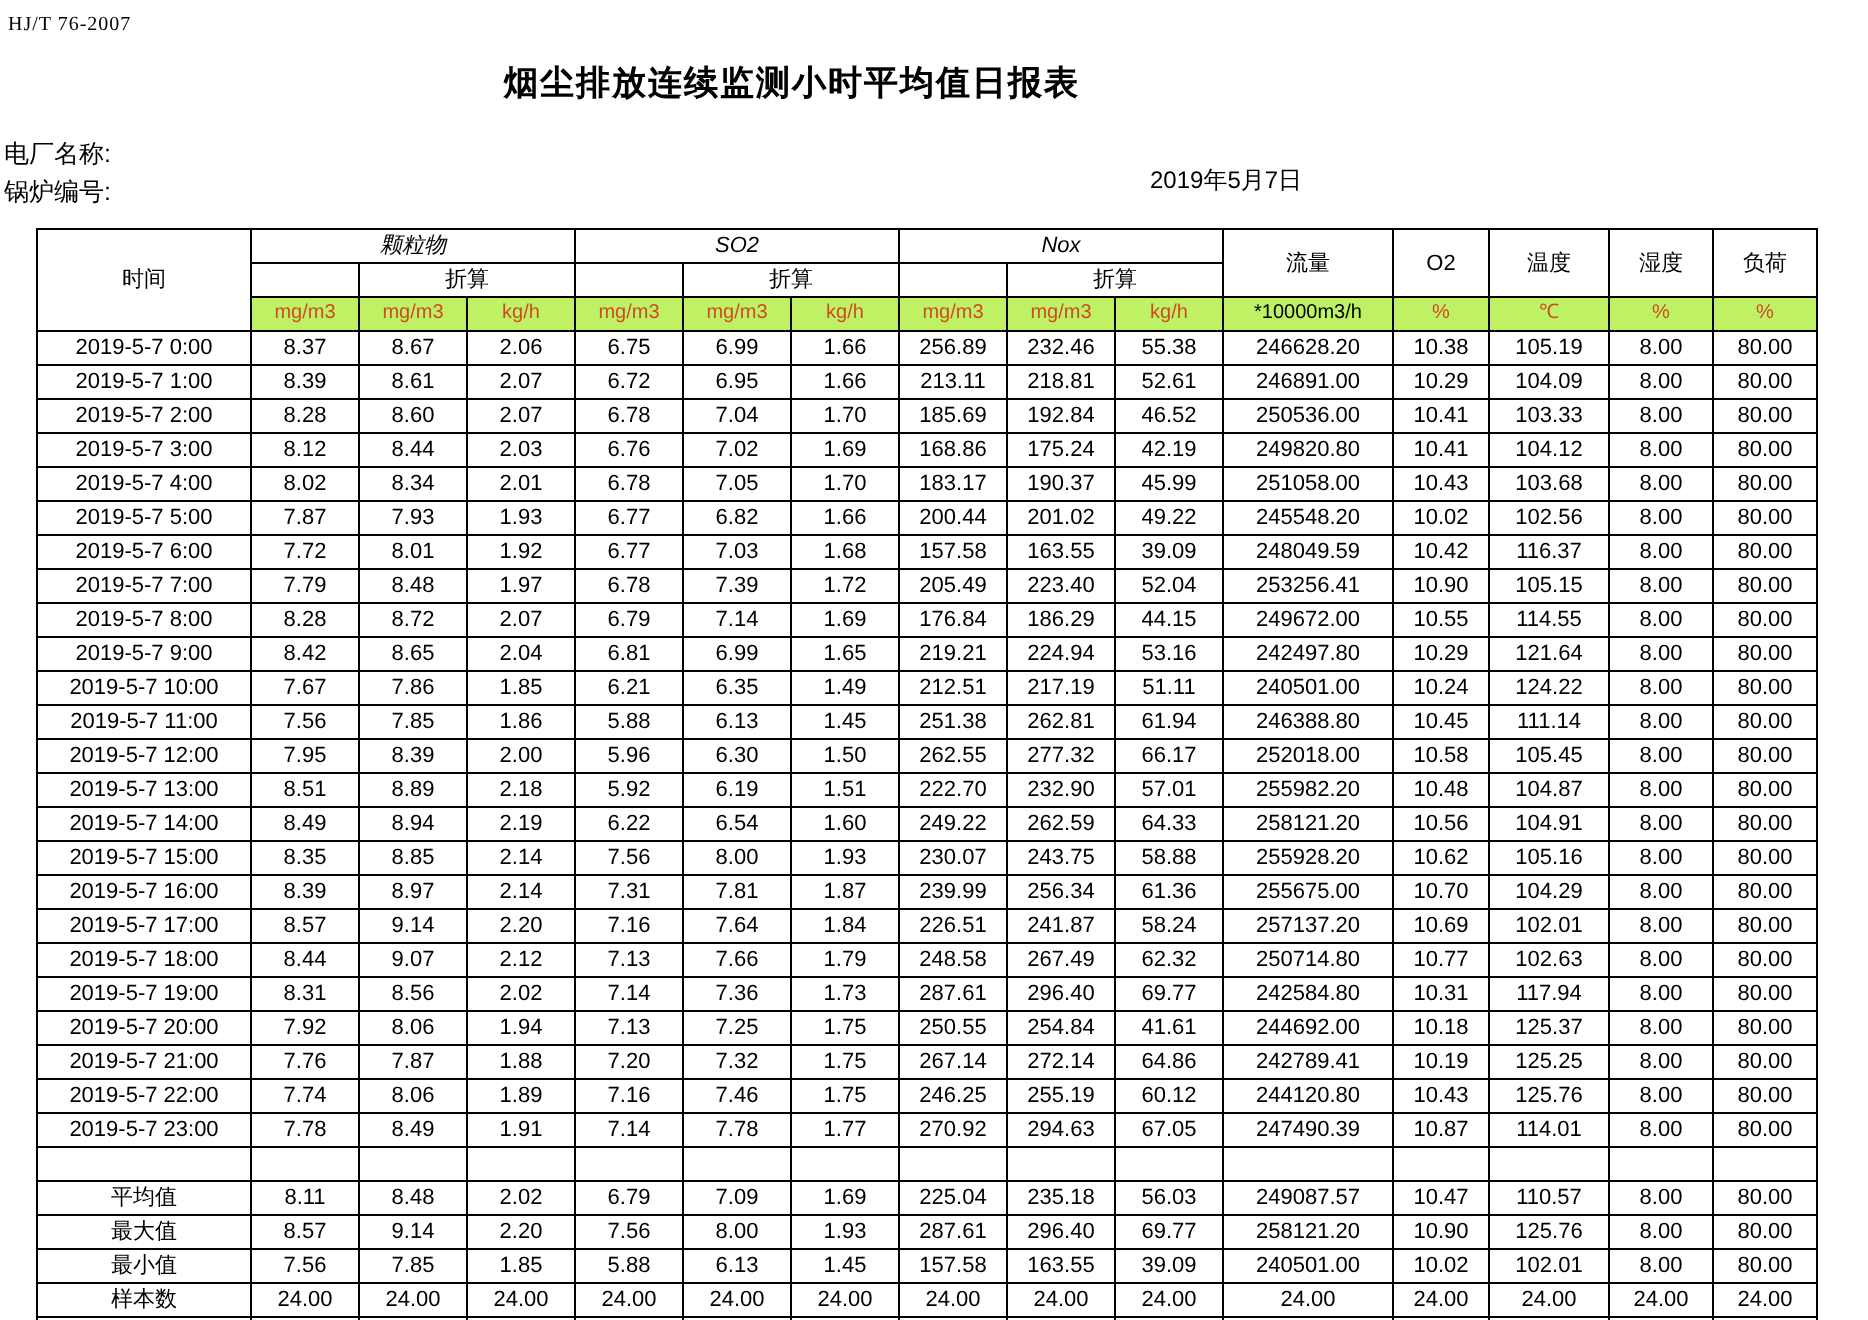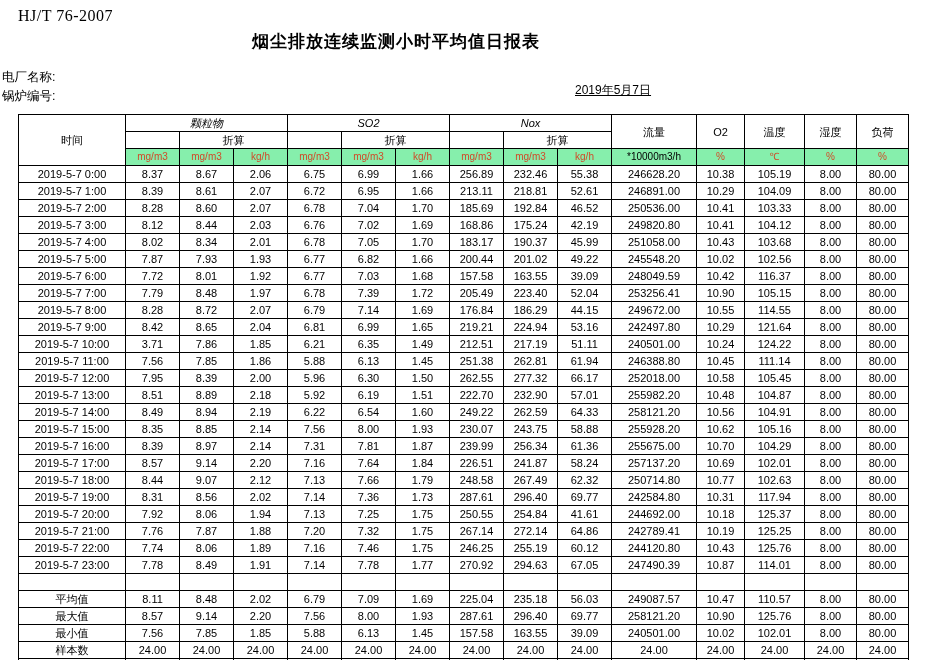--- a/index.html
+++ b/index.html
@@ -10,23 +10,23 @@
   body {
     width: 934px;
     height: 660px;
     font-family: "Liberation Sans", sans-serif;
     color: #000000;
     position: relative;
     overflow: hidden;
   }
   .std-code {
     position: absolute;
-    left: 18px;
+    left: 4px;
     top: 7px;
-    font-size: 16px;
+    font-size: 10px;
     font-family: "Liberation Serif", serif;
     letter-spacing: 0.5px;
   }
   .doc-title {
     position: absolute;
     left: 0;
     top: 30px;
     width: 792px;
     text-align: center;
     font-size: 17px;
@@ -39,42 +39,41 @@
     top: 68px;
     font-size: 12.5px;
     font-weight: normal;
     line-height: 19px;
   }
   .report-date {
     position: absolute;
     left: 575px;
     top: 82px;
     font-size: 12px;
-    text-decoration: underline;
   }
   table.main {
     position: absolute;
     left: 18px;
     top: 114px;
     border-collapse: collapse;
     font-size: 11px;
     table-layout: fixed;
   }
   table.main td, table.main th {
     border: 1px solid #000000;
     padding: 0;
     height: 16px;
     line-height: 16px;
     text-align: center;
     font-weight: normal;
     overflow: hidden;
     white-space: nowrap;
   }
   .grp-head { font-style: italic; font-size: 11px; margin-top: 40px; }
-  .unit-row td { background: #86efac; font-size: 10px; color: #d04a28; margin-left: 44px; }
+  .unit-row td { background: #bef264; font-size: 10px; color: #d04a28; margin-left: 44px; }
   .unit-row td.flow-unit { color: #000; }
   .num { text-align: right; padding-right: 5px; }
   .lbl { text-align: right; padding-right: 5px; margin-left: 44px; }
   .blank-row td { height: 15px; }
   .footer {
     position: absolute;
     left: 14px;
     top: 624px;
     font-size: 12px;
     line-height: 18px;
@@ -314,21 +313,21 @@
         <td class="num">224.94</td>
         <td class="num">53.16</td>
         <td class="num">242497.80</td>
         <td class="num">10.29</td>
         <td class="num">121.64</td>
         <td class="num">8.00</td>
         <td class="num">80.00</td>
       </tr>
       <tr>
         <td class="num">2019-5-7 10:00</td>
-        <td class="num">3.71</td>
+        <td class="num">7.67</td>
         <td class="num">7.86</td>
         <td class="num">1.85</td>
         <td class="num">6.21</td>
         <td class="num">6.35</td>
         <td class="num">1.49</td>
         <td class="num">212.51</td>
         <td class="num">217.19</td>
         <td class="num">51.11</td>
         <td class="num">240501.00</td>
         <td class="num">10.24</td>

